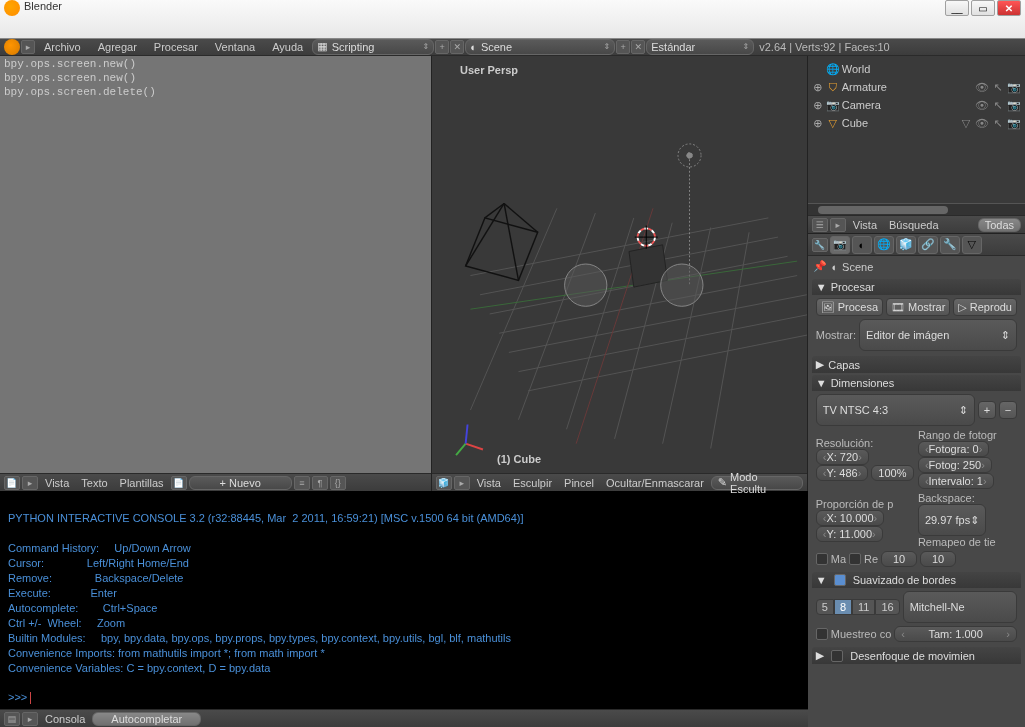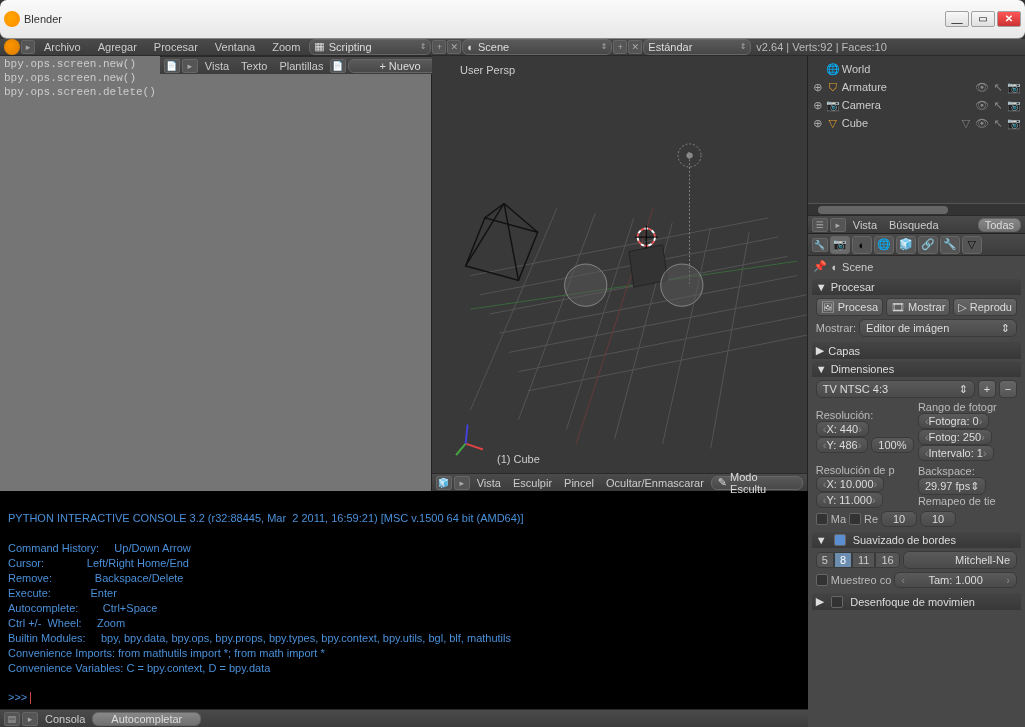--- a/index.html
+++ b/index.html
@@ -1,43 +1,43 @@
 <!DOCTYPE html>
 <html><head>
 <meta charset="utf-8">
 <style>
 * { margin: 0; padding: 0; box-sizing: border-box; font-family: "Lucida Grande", "Segoe UI", Arial, sans-serif; font-size: 11px; }
 body { width: 1025px; height: 727px; background: #333; overflow: hidden; display: flex; flex-direction: column; }
-.titlebar { height: 40px; background: linear-gradient(#fafafa, #e8e8e8); display: flex; align-items: center; border-bottom: 1px solid #888; border-radius: 7px; }
+.titlebar { height: 40px; background: linear-gradient(#fafafa, #e8e8e8); display: flex; border-bottom: 1px solid #888; }
 .titlebar .logo { width: 16px; height: 16px; margin: 0 4px; background: radial-gradient(circle at 40% 40%, #ffa500, #ff8c00); border-radius: 50%; }
 .titlebar .title { flex: 1; color: #333; }
 .titlebar .winbtns { display: flex; gap: 2px; margin-right: 4px; }
 .titlebar .winbtn { width: 24px; height: 16px; background: linear-gradient(#f8f8f8, #e0e0e0); border: 1px solid #a0a0a0; border-radius: 2px; display: flex; align-items: center; justify-content: center; font-size: 10px; }
 .titlebar .winbtn.close { background: linear-gradient(#f55, #c33); color: white; font-weight: bold; }
 
 .mainmenu { height: 18px; background: linear-gradient(#4a4a4a, #3c3c3c); display: flex; align-items: center; gap: 1px; border-bottom: 1px solid #2a2a2a; padding: 0 4px; }
 .mainmenu .logo { width: 16px; height: 16px; background: radial-gradient(circle at 40% 40%, #ff9500, #d67a00); border-radius: 50%; }
 .mainmenu .icb { width: 14px; height: 14px; background: #555; border: 1px solid #666; border-radius: 2px; color: #aaa; display: inline-flex; align-items: center; justify-content: center; font-size: 9px; }
 .mainmenu .mitem { color: #ccc; padding: 0 8px; }
 .mainmenu .dd { height: 16px; background: linear-gradient(#5a5a5a, #484848); border: 1px solid #666; border-radius: 6px; display: flex; align-items: center; padding: 0 4px; color: #ddd; gap: 4px; }
 .mainmenu .dd .arrows { color: #aaa; font-size: 8px; margin-left: auto; }
 .mainmenu .sm { width: 14px; height: 14px; background: #555; border: 1px solid #666; border-radius: 2px; color: #aaa; display: inline-flex; align-items: center; justify-content: center; font-size: 9px; }
 .mainmenu .statstext { color: #bbb; margin-left: 4px; white-space: nowrap; overflow: hidden; }
 
 .workarea { flex: 1; display: flex; }
 .leftcol { display: flex; flex-direction: column; width: 822px; }
 .rightcol { display: flex; flex-direction: column; flex: 1; }
 
 .toprow { height: 435px; display: flex; }
-.scriptarea { width: 432px; background: #757575; border-right: 1px solid #222; display: flex; flex-direction: row; }
+.scriptarea { width: 432px; background: #757575; border-right: 1px solid #222; display: flex; flex-direction: column; }
 .scriptarea .code { flex: 1; color: #ccc; font-family: "Courier New", monospace; font-size: 11px; padding: 1px 4px; line-height: 14px; white-space: pre; }
 .scriptarea .hdr { height: 18px; background: linear-gradient(#4a4a4a, #3c3c3c); display: flex; align-items: center; gap: 2px; padding: 0 4px; border-top: 1px solid #2a2a2a; }
 
 .view3d { flex: 1; background: #393939; display: flex; flex-direction: column; position: relative; border-right: 1px solid #222; }
-.view3d .canvas { flex: 1; position: relative; overflow: hidden; }
+.view3d .canvas { flex: 1; position: relative; overflow: hidden; font-weight: bold; }
 .view3d .label { position: absolute; top: 8px; left: 28px; color: #ccc; font-size: 11px; }
 .view3d .objlabel { position: absolute; bottom: 8px; left: 65px; color: #ccc; font-size: 11px; }
 .view3d .hdr { height: 18px; background: linear-gradient(#4a4a4a, #3c3c3c); display: flex; align-items: center; gap: 2px; padding: 0 4px; border-top: 1px solid #2a2a2a; }
 
 .console { flex: 1; background: #000; color: #4a90d9; font-family: "Courier New", monospace; font-size: 11px; padding: 20px 8px 4px; line-height: 14px; white-space: pre-wrap; overflow: hidden; }
 .console .prompt { color: #4a90d9; }
 .console .cursor { display: inline-block; width: 1px; height: 12px; background: #c44; vertical-align: middle; }
 .consolehdr { height: 18px; background: linear-gradient(#4a4a4a, #3c3c3c); display: flex; align-items: center; gap: 2px; padding: 0 4px; border-top: 1px solid #2a2a2a; }
 
 .outliner { height: 178px; background: #3a3a3a; border-bottom: 1px solid #222; display: flex; flex-direction: column; }
@@ -56,21 +56,21 @@
 .props .tabrow .tab { width: 20px; height: 18px; background: #555; border: 1px solid #666; border-radius: 3px; display: inline-flex; align-items: center; justify-content: center; }
 .props .tabrow .tab.active { background: #6a6a6a; }
 .props .content { flex: 1; overflow: hidden; }
 .props .breadc { display: flex; align-items: center; gap: 4px; padding: 4px 6px; color: #ccc; }
 .props .panel { margin: 2px 4px; }
 .props .panel .ptitle { background: linear-gradient(#444, #383838); color: #ddd; padding: 2px 4px; display: flex; align-items: center; gap: 4px; border-radius: 3px 3px 0 0; }
 .props .panel .pbody { background: #484848; padding: 3px 4px; display: flex; flex-direction: column; gap: 3px; }
 .props .btn { background: linear-gradient(#666, #555); border: 1px solid #3a3a3a; border-radius: 4px; color: #ddd; padding: 1px 4px; height: 18px; display: inline-flex; align-items: center; gap: 3px; }
 .props .nfield { background: linear-gradient(#5a5a5a, #4a4a4a); border: 1px solid #3a3a3a; border-radius: 6px; color: #ddd; padding: 1px 6px; height: 16px; display: inline-flex; align-items: center; justify-content: space-between; }
 .props .nfield .arr { color: #888; }
-.props .dd { background: linear-gradient(#5a5a5a, #4a4a4a); border: 1px solid #3a3a3a; border-radius: 6px; color: #ddd; padding: 2px 6px; height: 18px; display: inline-flex; align-items: center; justify-content: flex-end; }
+.props .dd { background: linear-gradient(#5a5a5a, #4a4a4a); border: 1px solid #3a3a3a; border-radius: 6px; color: #ddd; padding: 2px 6px; height: 32px; display: inline-flex; align-items: center; }
 .props .row { display: flex; gap: 3px; align-items: center; }
 .props .label { color: #bbb; }
 .props .chk { width: 12px; height: 12px; background: #333; border: 1px solid #666; border-radius: 2px; display: inline-block; }
 .props .chk.on { background: #5a8ed0; }
 .props .segbtn { display: flex; }
 .props .segbtn .seg { background: #555; border: 1px solid #3a3a3a; color: #ccc; padding: 1px 5px; height: 16px; display: inline-flex; align-items: center; }
 .props .segbtn .seg:first-child { border-radius: 4px 0 0 4px; }
 .props .segbtn .seg:last-child { border-radius: 0 4px 4px 0; }
 .props .segbtn .seg.active { background: #6a8db0; color: #fff; }
 
@@ -93,21 +93,21 @@
   </div>
 </div>
 
 <div class="mainmenu">
   <div class="logo"></div>
   <div class="icb">▸</div>
   <div class="mitem">Archivo</div>
   <div class="mitem">Agregar</div>
   <div class="mitem">Procesar</div>
   <div class="mitem">Ventana</div>
-  <div class="mitem">Zoom</div>
+  <div class="mitem">Ayuda</div>
   <div class="dd" style="width:122px">
     <span>▦</span>
     <span>Scripting</span>
     <span class="arrows">⇕</span>
   </div>
   <div class="sm">+</div>
   <div class="sm">✕</div>
   <div class="dd" style="width:150px">
     <span>◐</span>
     <span>Scene</span>
@@ -363,21 +363,21 @@
                   <span style="margin-left:auto">⇕</span>
                 </span>
               <span class="btn" style="width:18px;justify-content:center">+</span>
               <span class="btn" style="width:18px;justify-content:center">−</span>
             </div>
             <div class="row">
               <div style="flex:1">
                 <div class="label">Resolución:</div>
                 <div class="nfield">
                     <span class="arr">‹</span>
-                    <span>X: 440</span>
+                    <span>X: 720</span>
                     <span class="arr">›</span>
                   </div>
                 <div class="nfield">
                     <span class="arr">‹</span>
                     <span>Y: 486</span>
                     <span class="arr">›</span>
                   </div>
                 <div class="nfield" style="justify-content:center">
                     <span>100%</span>
                   </div>
@@ -396,21 +396,21 @@
                   </div>
                 <div class="nfield">
                     <span class="arr">‹</span>
                     <span>Intervalo: 1</span>
                     <span class="arr">›</span>
                   </div>
               </div>
             </div>
             <div class="row">
               <div style="flex:1">
-                <div class="label">Resolución de p</div>
+                <div class="label">Proporción de p</div>
                 <div class="nfield">
                     <span class="arr">‹</span>
                     <span>X: 10.000</span>
                     <span class="arr">›</span>
                   </div>
                 <div class="nfield">
                     <span class="arr">‹</span>
                     <span>Y: 11.000</span>
                     <span class="arr">›</span>
                   </div>

